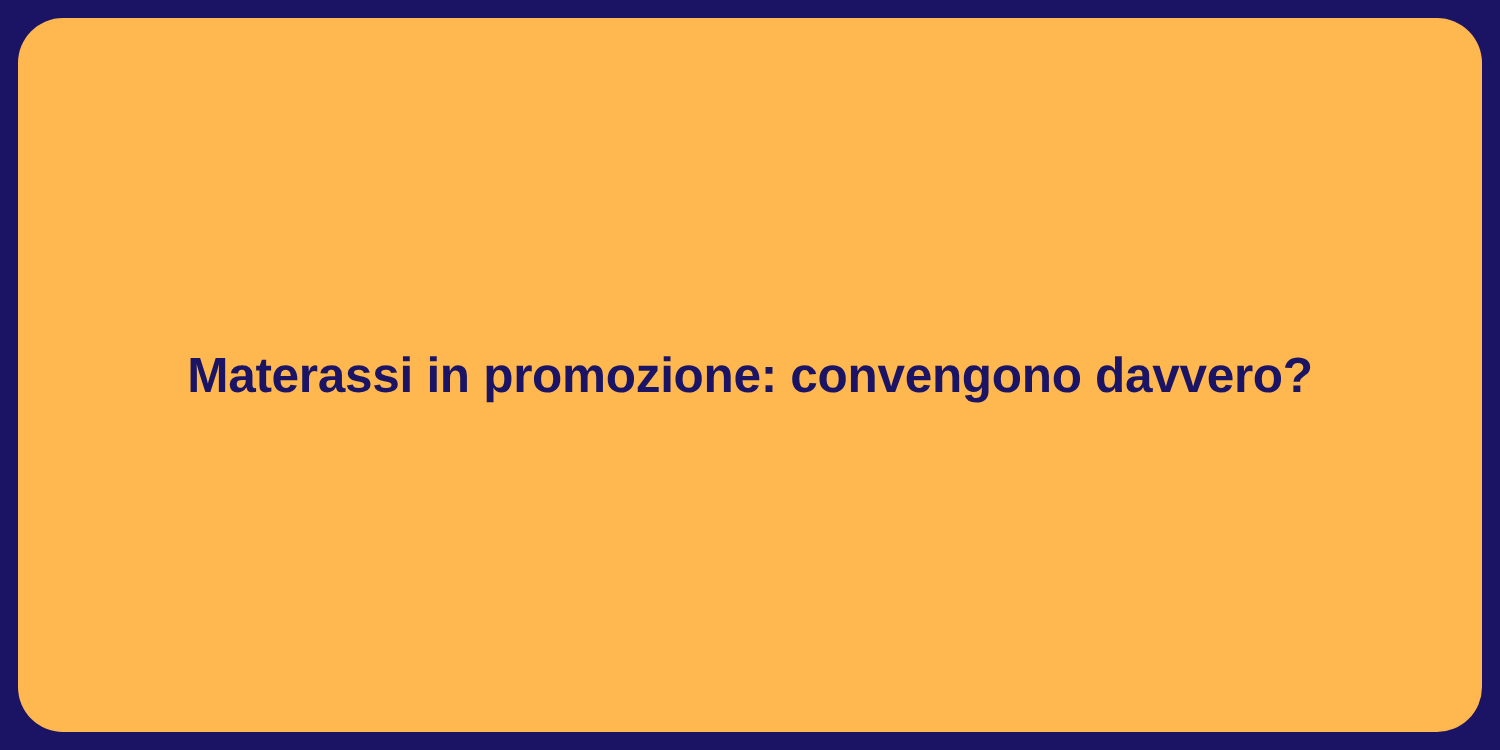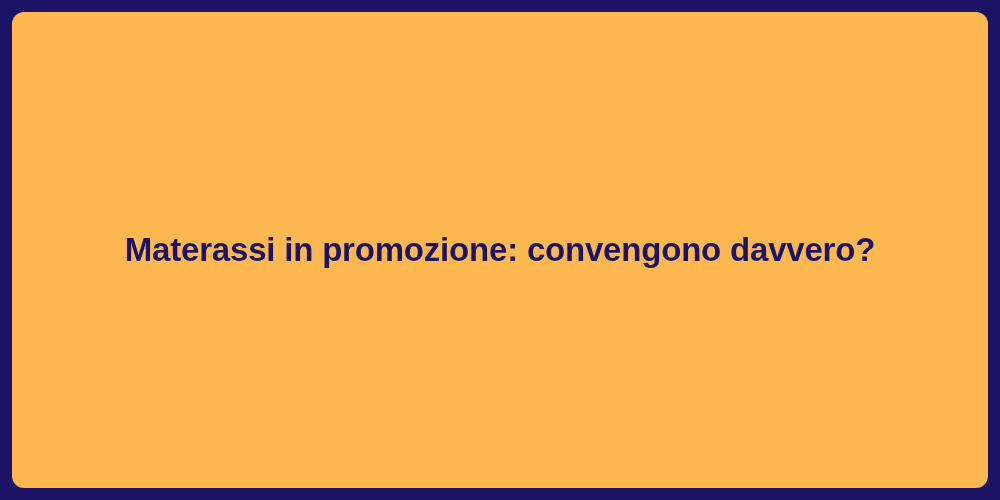--- a/index.html
+++ b/index.html
@@ -20,21 +20,21 @@
     height: 500px;
     background: #1b1464;
     padding: 12px;
   }
 
   .hero-card {
     box-sizing: border-box;
     width: 100%;
     height: 100%;
     background: #ffb84f;
-    border-radius: 12px;
+    border-radius: 30px;
     display: flex;
     align-items: center;
     justify-content: center;
     text-align: right;
     padding: 0 40px;
   }
 
   .hero-title {
     margin: 0;
     color: #1b1464;

